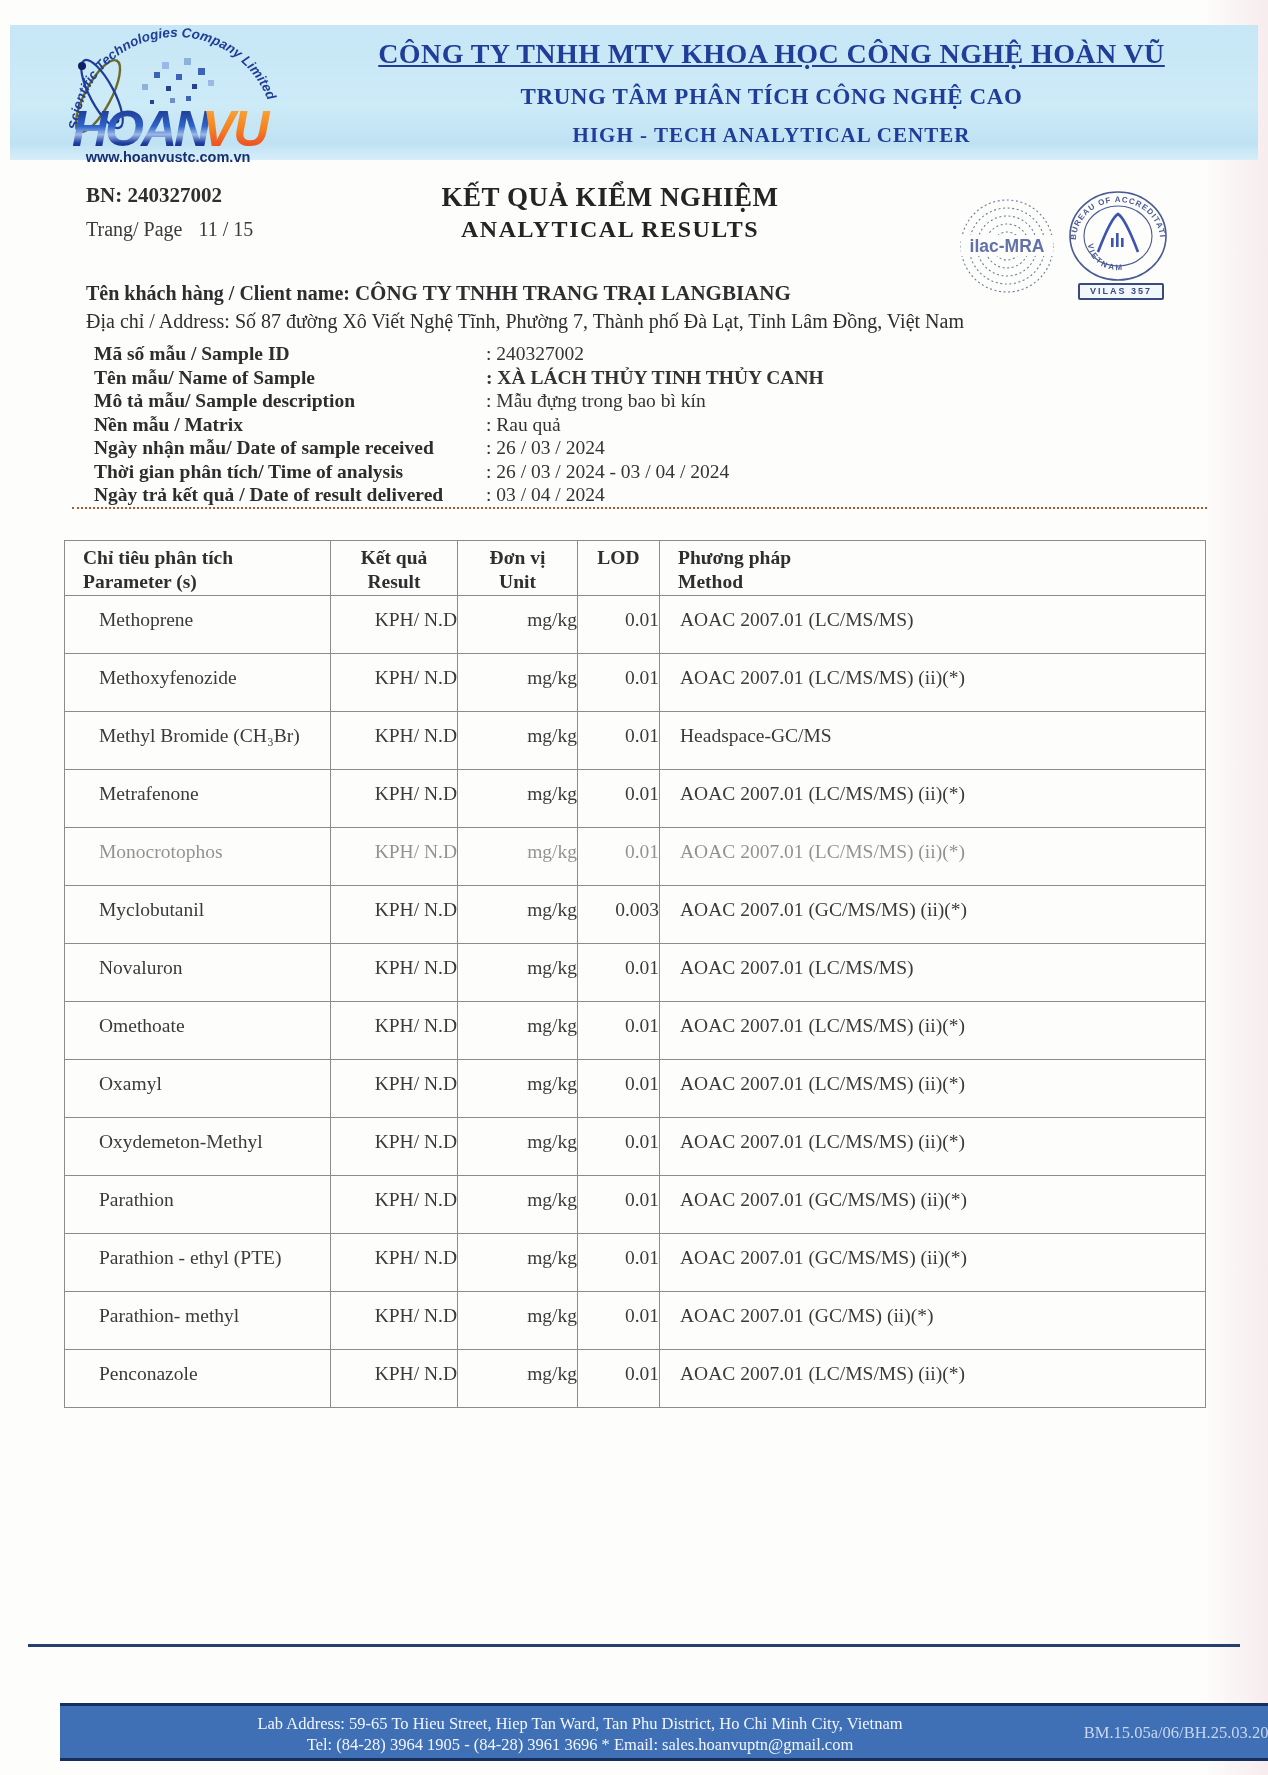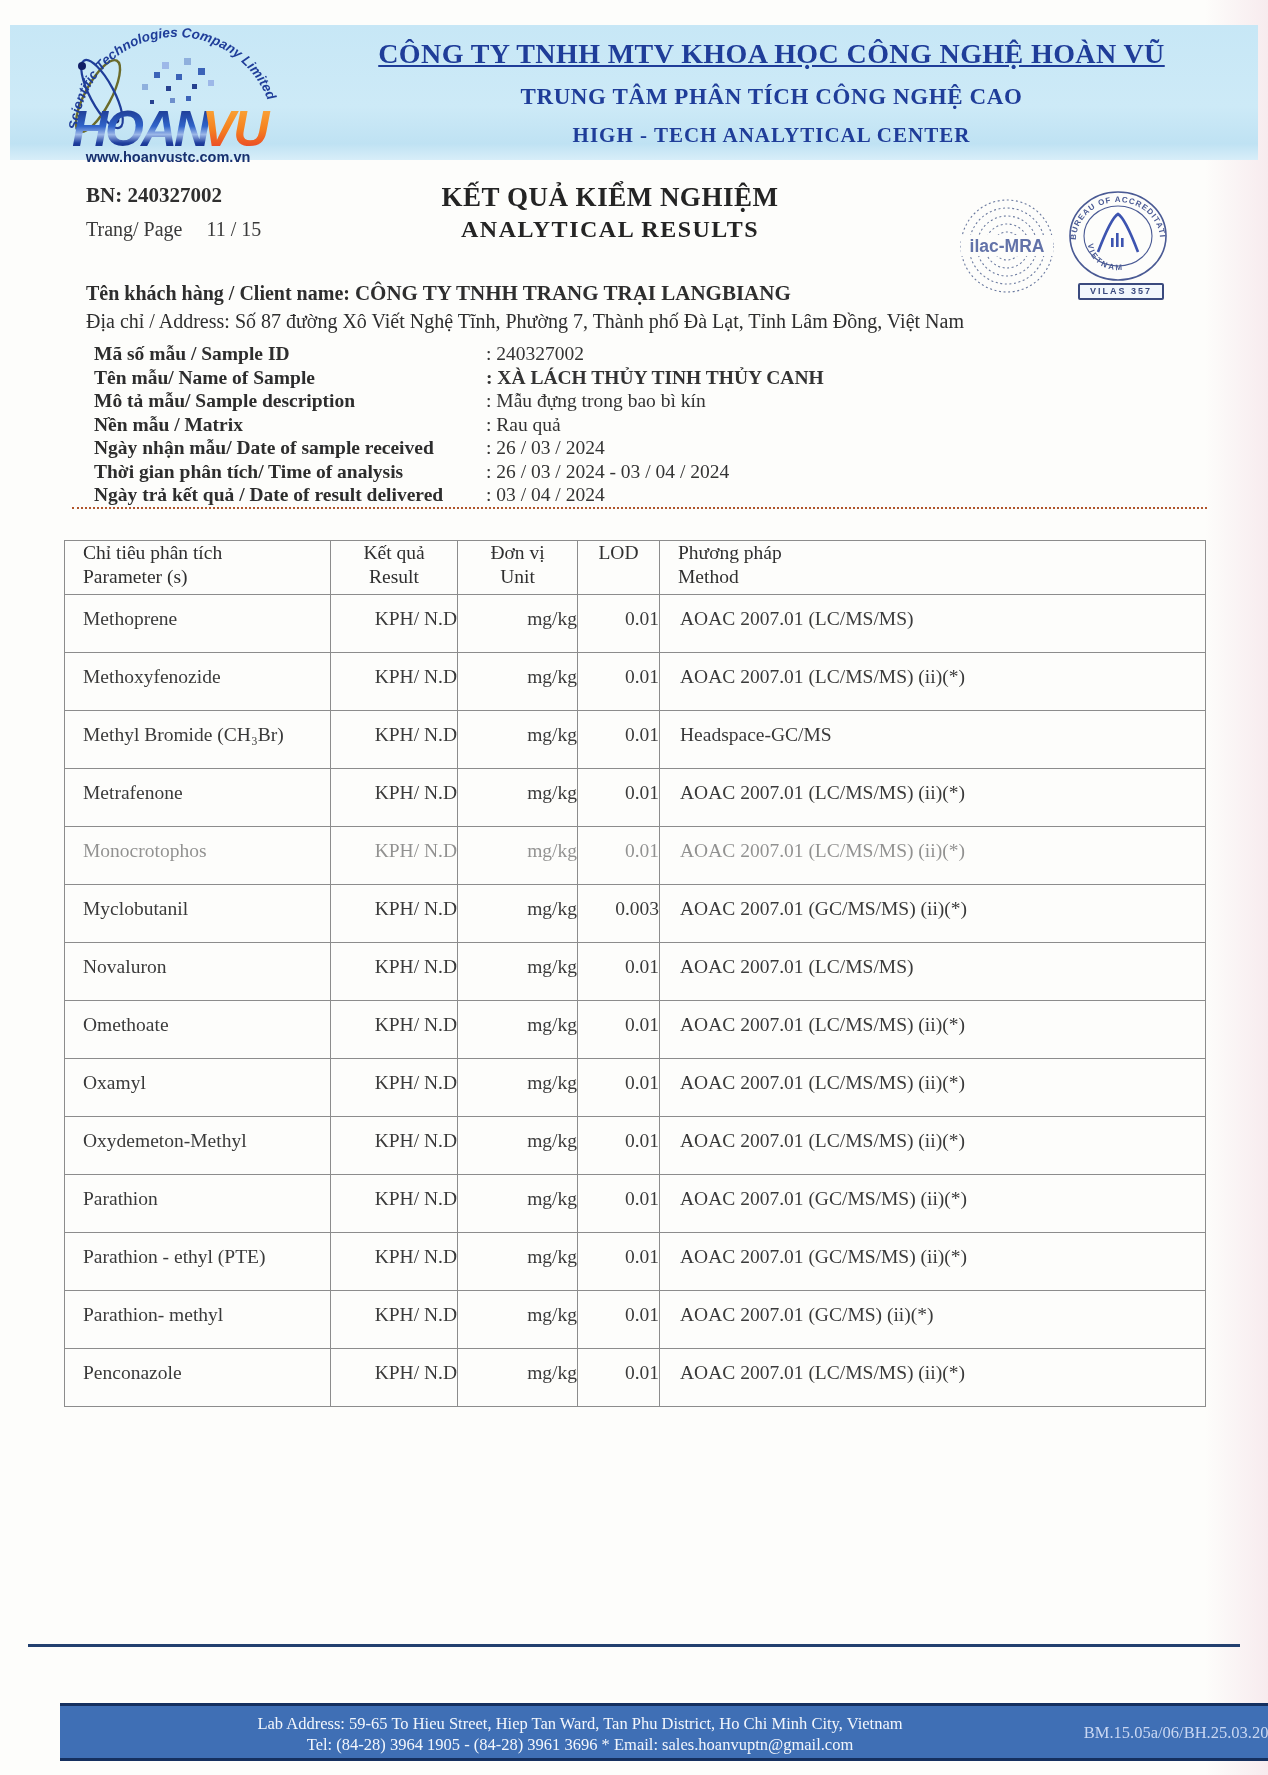--- a/index.html
+++ b/index.html
@@ -21,21 +21,21 @@
     position:absolute; left:290px; top:0; right:15px; height:100%;
     text-align:center; color:#1f3d99; font-weight:bold;
   }
   .company-l1 { padding-top:13px; font-size:28px; letter-spacing:.4px;text-decoration:underline; }
   .company-l2 { padding-top:14px; font-size:23px; letter-spacing:.6px; }
   .company-l3 { padding-top:13px; font-size:21px; letter-spacing:1px; }
 
   
   .bn-line { position:absolute; left:86px; top:183px; font-size:21px; font-weight:bold; color:#2f2f2f;}
   .page-line { position:absolute; left:86px; top:218px; font-size:20px; color:#3a3a3a;}
-  .page-line .plabel { margin-right:24px; }
+  .page-line .plabel { margin-right:16px; }
   .report-title { position:absolute; left:390px; top:182px; width:440px; text-align:center; color:#242424; }
   .report-title .t-vi { font-size:27px; font-weight:bold; letter-spacing:.5px; }
   .report-title .t-en { font-size:24px; font-weight:bold; letter-spacing:1.5px; margin-top:3px; }
 
   .ilac-seal { position:absolute; left:956px; top:196px; width:102px; height:100px; }
   .boa-seal  { position:absolute; left:1066px; top:188px; width:104px; height:96px; }
   .vilas-badge {
     position:absolute; left:1078px; top:283px; width:86px; height:17px;
     border:2px solid #3a4a7e; border-radius:2px; background:#f2f7fc;
     font-family:"Liberation Sans",sans-serif; font-size:9px; font-weight:bold;
@@ -61,26 +61,26 @@
   }
 
   
   .results-table {
     position:absolute; left:64px; top:540px; width:1141px;
     border-collapse:collapse; table-layout:fixed;
     font-size:19.5px; color:#3a3a3a;
   }
   .results-table th, .results-table td { border:1px solid #8c8c8c; vertical-align:top; }
   .results-table thead th {
-    height:54px; font-weight:normal; color:#2f2f2f; 
+    height:54px; font-weight:bold; color:#2f2f2f; padding-top:5px;
     font-size:19.5px; text-align:center; line-height:1.25;
   }
   .results-table thead th.c-param, .results-table thead th.c-method { text-align:left; padding-left:18px; }
   .results-table td { height:58px; padding-top:13px; }
-  td.c-param  { text-align:left; padding-left:18px; }
+  td.c-param  { text-align:left; padding-left:34px; }
   td.c-result, td.c-unit, td.c-lod { text-align:right; }
   td.c-method { text-align:left; padding-left:20px; }
   tr.faded td { opacity:.55; filter:blur(.5px); }
 
   
   .notes-sep { position:absolute; left:28px; top:1644px; width:1212px; border-top:3px solid #23406f; }
   .notes {
     position:absolute; left:30px; top:1652px; width:1212px;
     font-size:15.5px; color:#31548f; line-height:1.32;
   }

